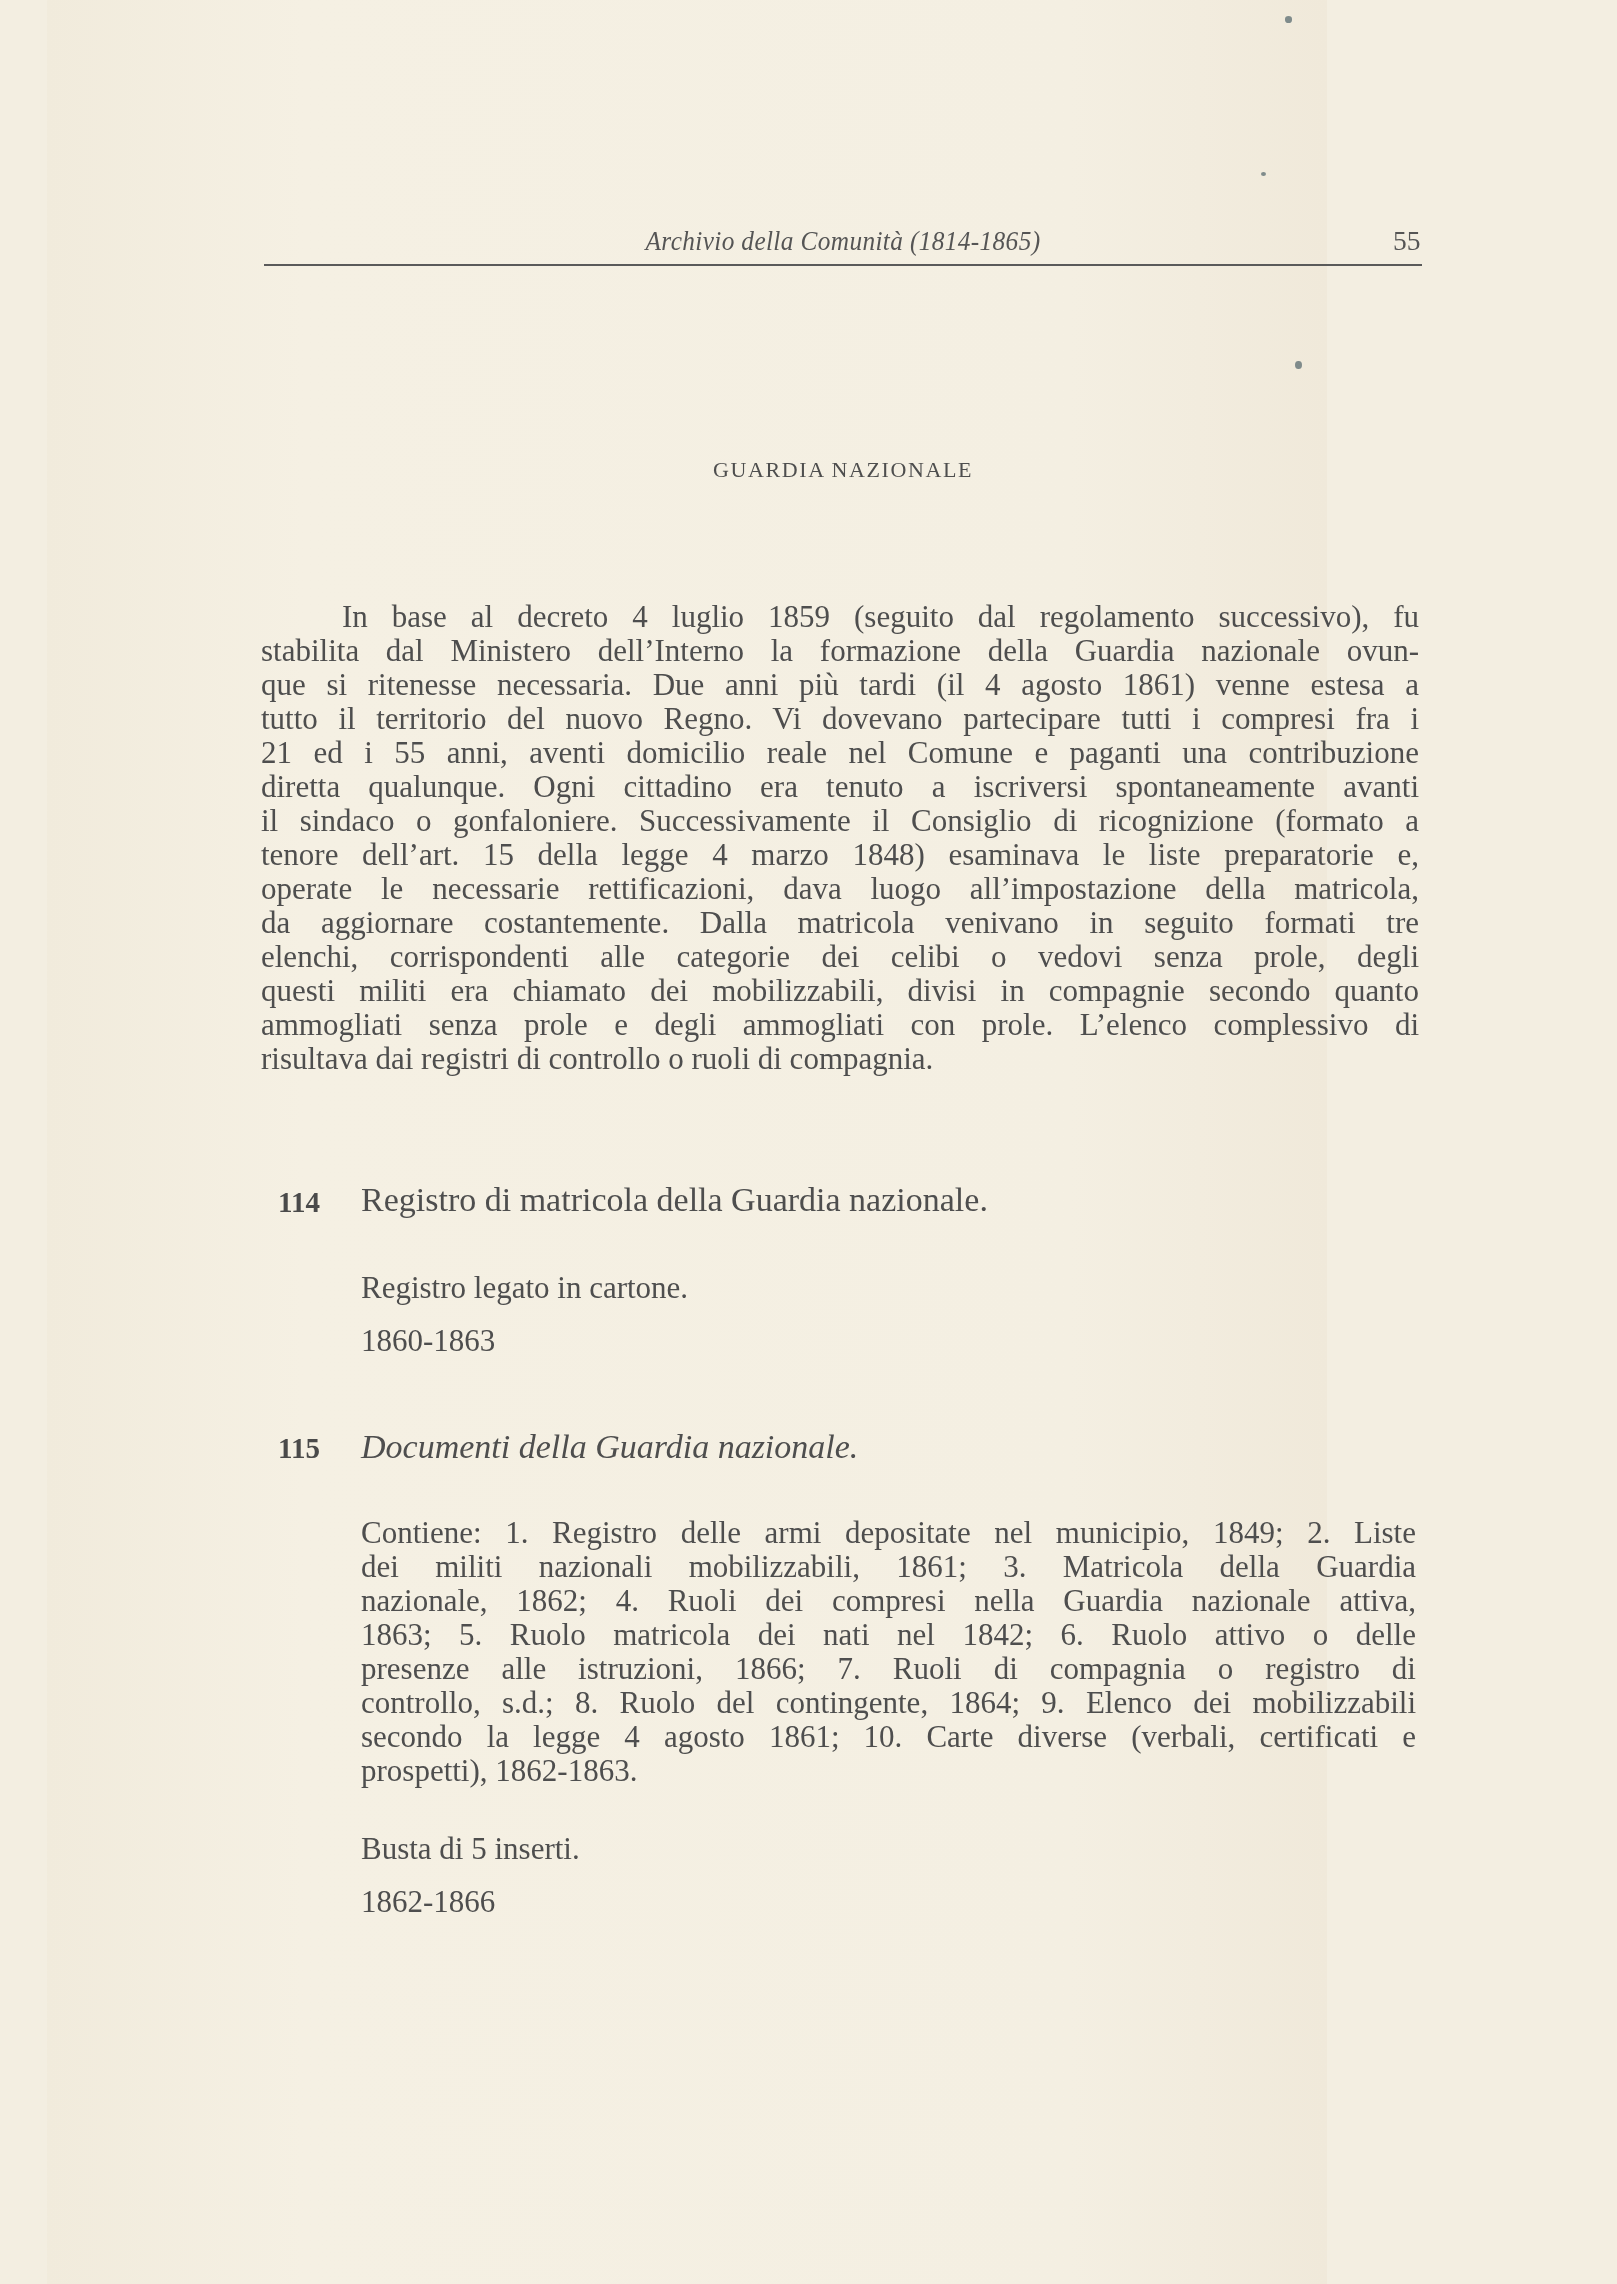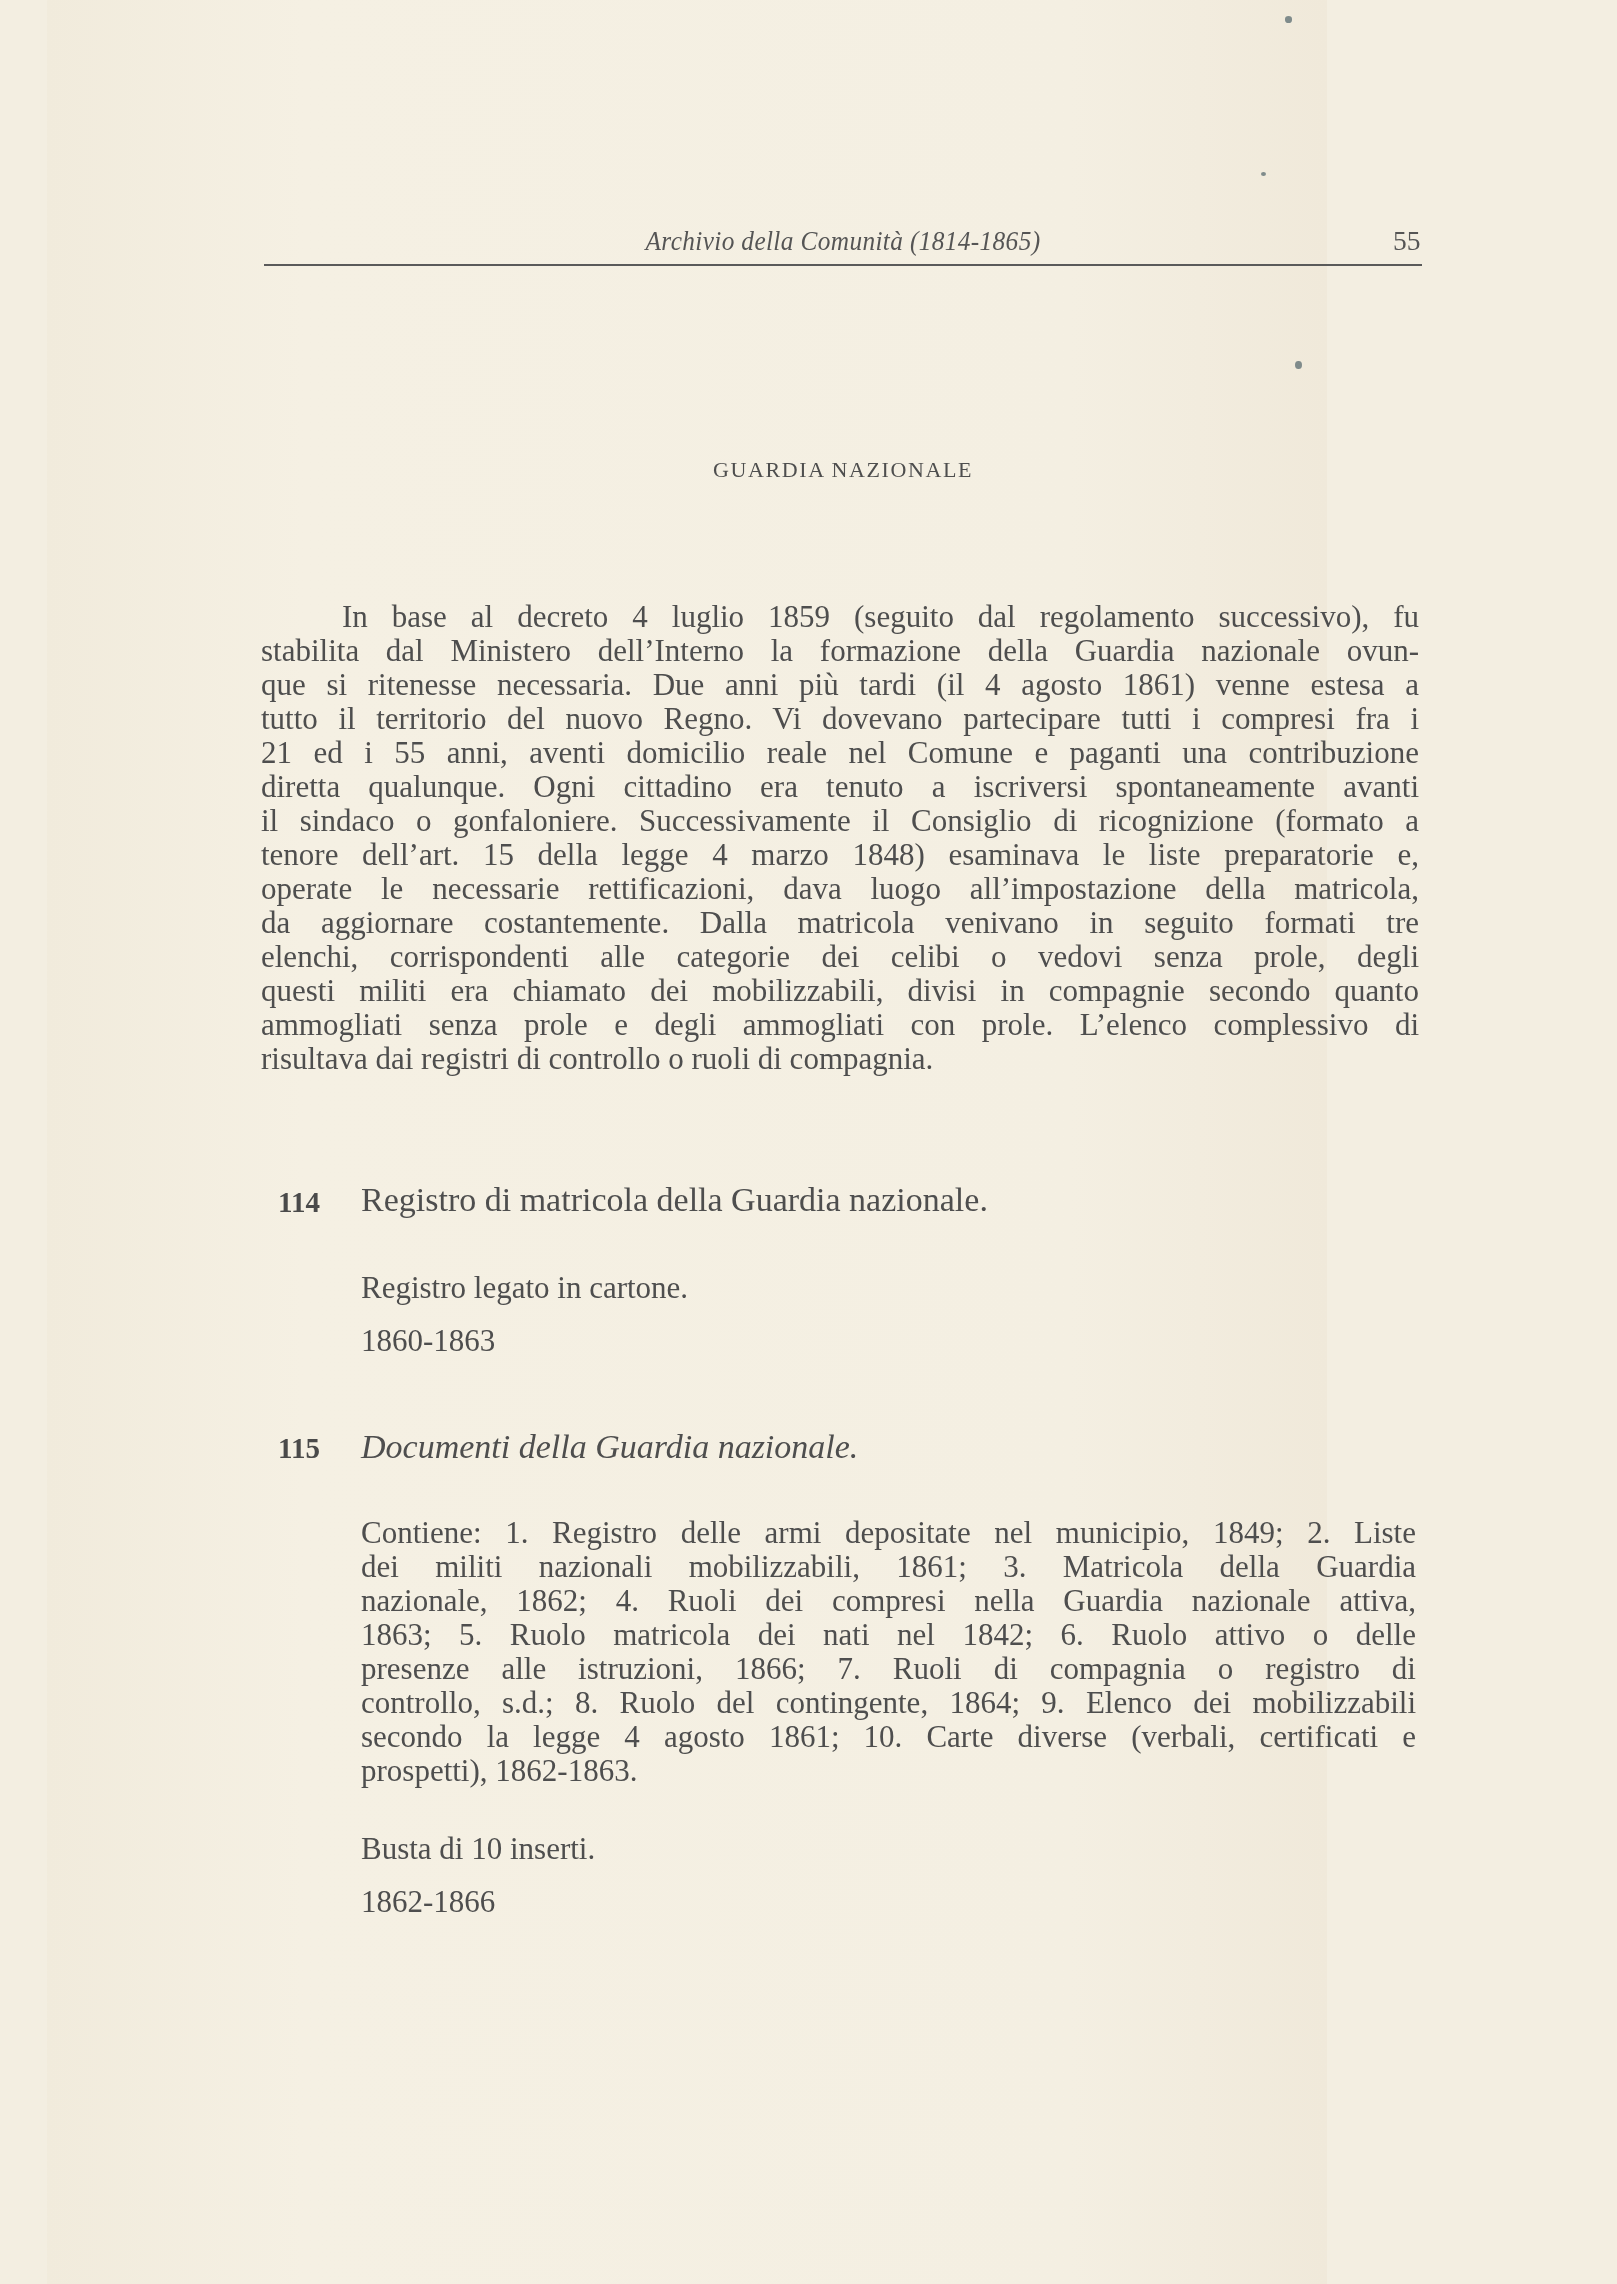--- a/index.html
+++ b/index.html
@@ -188,18 +188,18 @@
     <div class="entry-body">
       <span class="line">Contiene: 1. Registro delle armi depositate nel municipio, 1849; 2. Liste</span>
       <span class="line">dei militi nazionali mobilizzabili, 1861; 3. Matricola della Guardia</span>
       <span class="line">nazionale, 1862; 4. Ruoli dei compresi nella Guardia nazionale attiva,</span>
       <span class="line">1863; 5. Ruolo matricola dei nati nel 1842; 6. Ruolo attivo o delle</span>
       <span class="line">presenze alle istruzioni, 1866; 7. Ruoli di compagnia o registro di</span>
       <span class="line">controllo, s.d.; 8. Ruolo del contingente, 1864; 9. Elenco dei mobilizzabili</span>
       <span class="line">secondo la legge 4 agosto 1861; 10. Carte diverse (verbali, certificati e</span>
       <span class="line last">prospetti), 1862-1863.</span>
     </div>
-    <div class="entry-text" style="top:1831px;">Busta di 10 inserti.</div>
+    <div class="entry-text" style="top:1831px;">Busta di 5 inserti.</div>
     <div class="entry-text" style="top:1884px;">1862-1866</div>
   </div>
 
 </div>
 
 
 </body></html>

